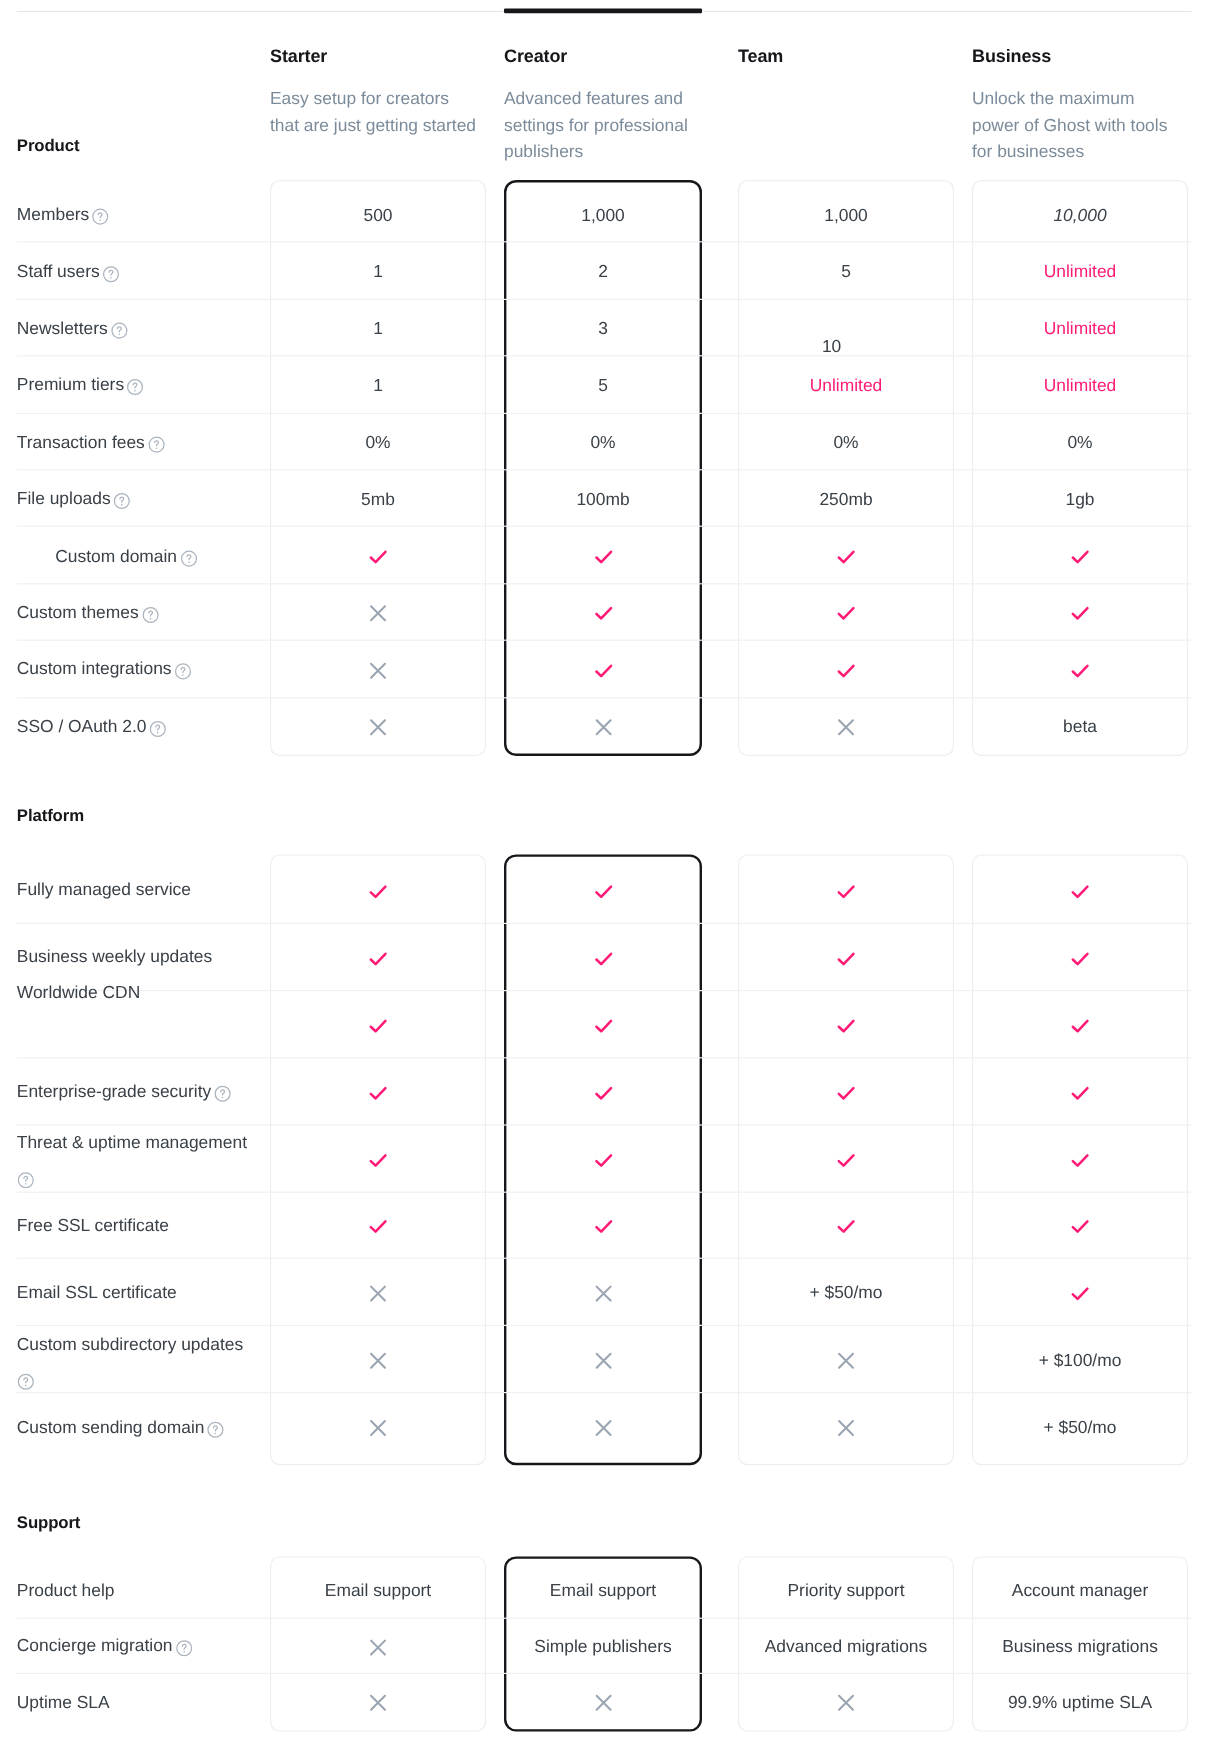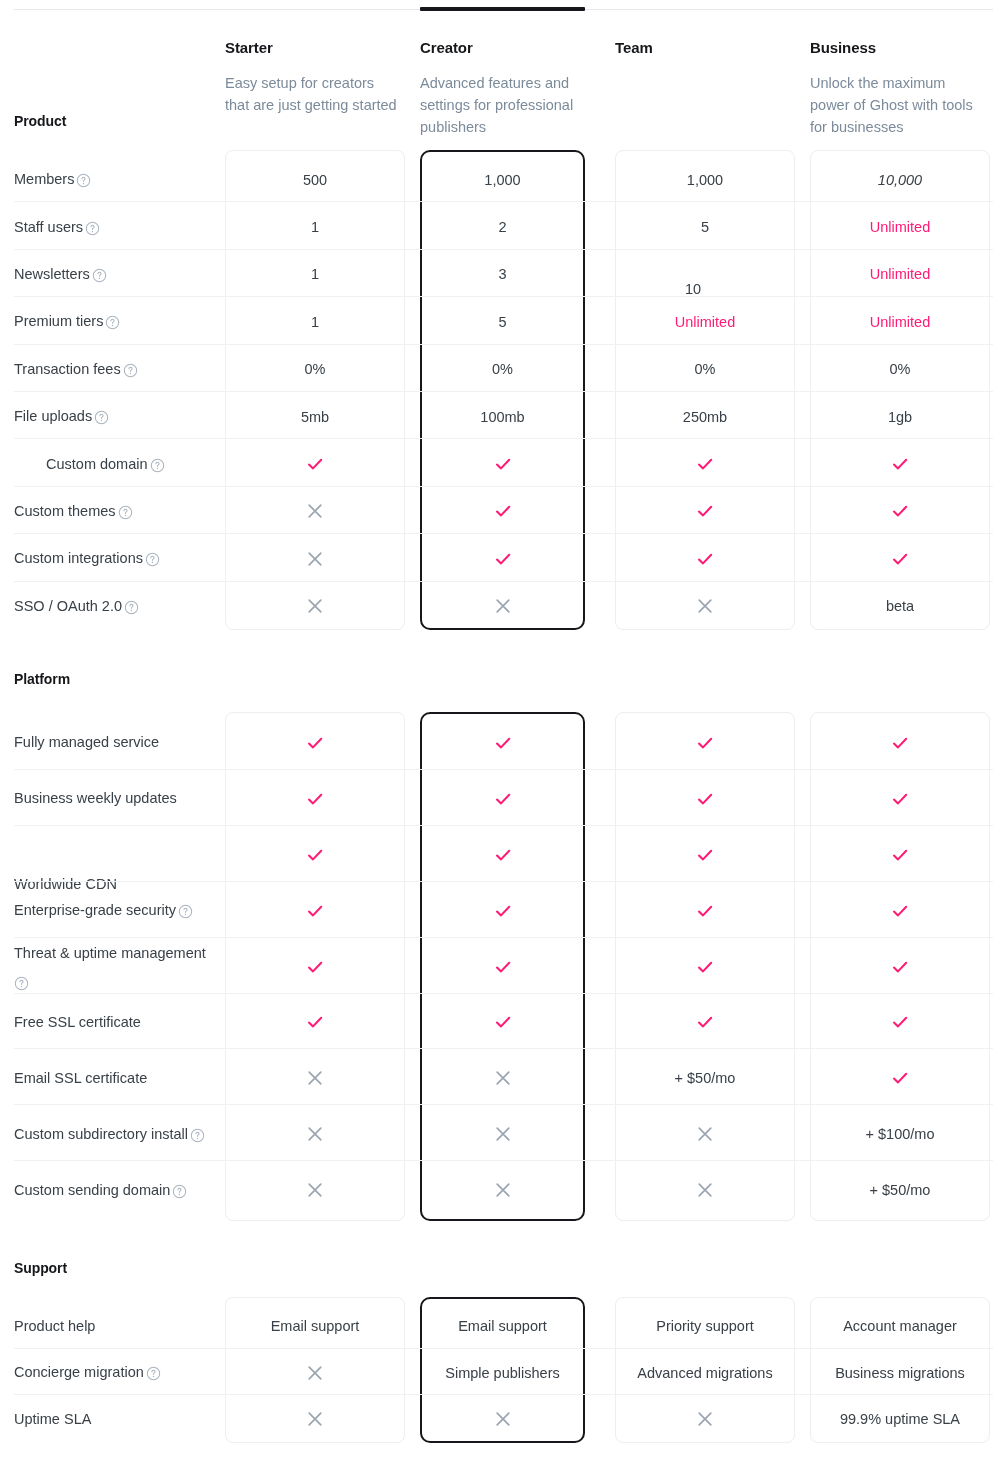--- a/index.html
+++ b/index.html
@@ -463,21 +463,21 @@
         </span>
       </div>
       <div class="cell" style="left: 810px; top: 770.9px; width: 180px; height: 55.9px;">
         <span class="mark">
           <svg width="20" height="20" viewBox="0 0 20 20" fill="none">
             <path d="M4 10.6 L8 14.4 L16.2 5.8" stroke="#ff1a75" stroke-width="2.1" stroke-linecap="round" stroke-linejoin="round"></path>
           </svg>
         </span>
       </div>
       <div class="rowline" style="top: 825px;"></div>
-      <div class="rlabel" style="top: 857px; height: 55.9px;">
+      <div class="rlabel" style="top: 801px; height: 55.9px;">
         <span class="txt">Worldwide CDN</span>
       </div>
       <div class="cell" style="left: 225px; top: 826.8px; width: 180px; height: 55.9px;">
         <span class="mark">
           <svg width="20" height="20" viewBox="0 0 20 20" fill="none">
             <path d="M4 10.6 L8 14.4 L16.2 5.8" stroke="#ff1a75" stroke-width="2.1" stroke-linecap="round" stroke-linejoin="round"></path>
           </svg>
         </span>
       </div>
       <div class="cell c-creator" style="left: 420px; top: 826.8px; width: 165px; height: 55.9px;">
@@ -634,21 +634,21 @@
       </div>
       <div class="cell" style="left: 810px; top: 1050.4px; width: 180px; height: 55.9px;">
         <span class="mark">
           <svg width="20" height="20" viewBox="0 0 20 20" fill="none">
             <path d="M4 10.6 L8 14.4 L16.2 5.8" stroke="#ff1a75" stroke-width="2.1" stroke-linecap="round" stroke-linejoin="round"></path>
           </svg>
         </span>
       </div>
       <div class="rowline" style="top: 1104px;"></div>
       <div class="rlabel" style="top: 1106.3px; height: 55.9px;">
-        <span class="txt">Custom subdirectory install</span>
+        <span class="txt">Custom subdirectory updates</span>
         <span class="help-icon">
           <svg width="15" height="15" viewBox="0 0 16 16" fill="none">
             <circle cx="8" cy="8" r="6.6" stroke="#aab4be" stroke-width="1.1"></circle>
             <path d="M6.35 6.2c0-.95.76-1.6 1.68-1.6.93 0 1.64.62 1.64 1.5 0 .77-.43 1.12-1.06 1.52-.52.33-.67.58-.67 1.08v.22" stroke="#aab4be" stroke-width="1.1" stroke-linecap="round"></path>
             <circle cx="7.93" cy="11.25" r=".72" fill="#aab4be"></circle>
           </svg>
         </span>
       </div>
       <div class="cell" style="left: 225px; top: 1106.3px; width: 180px; height: 55.9px;">
         <span class="mark">

